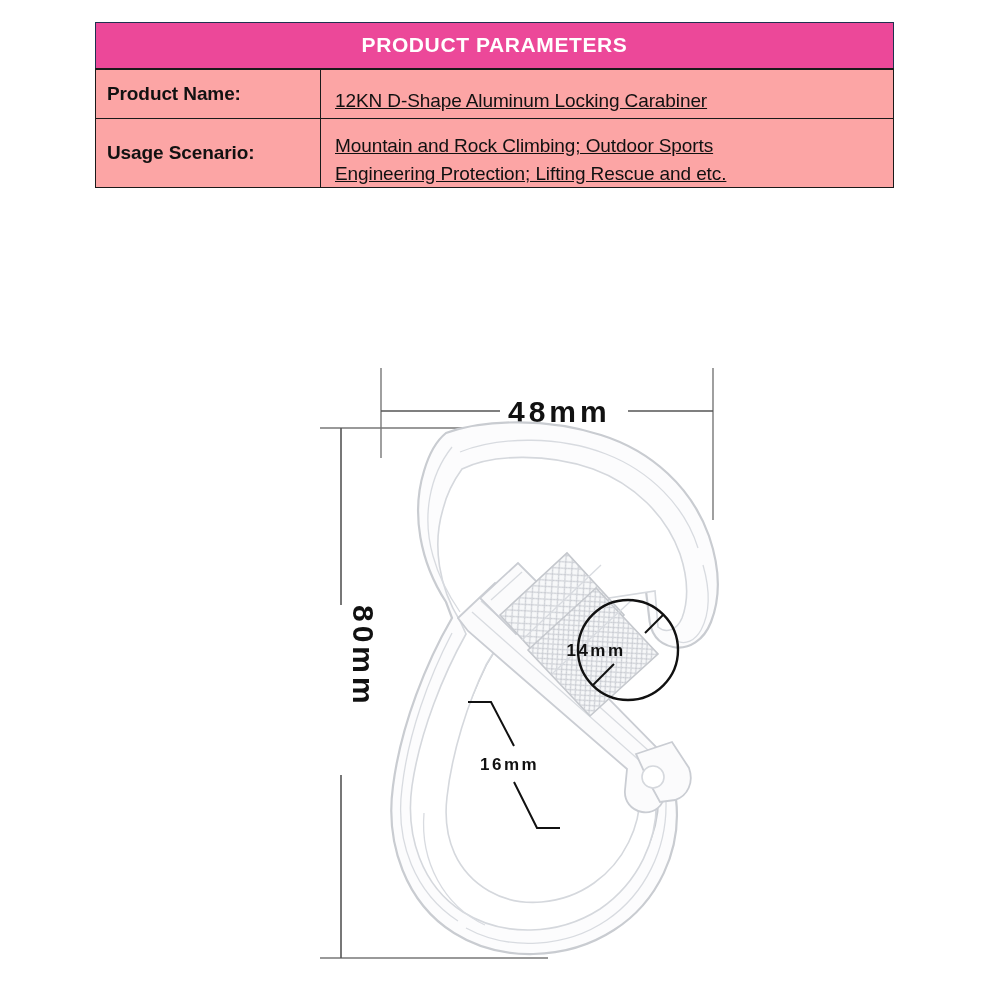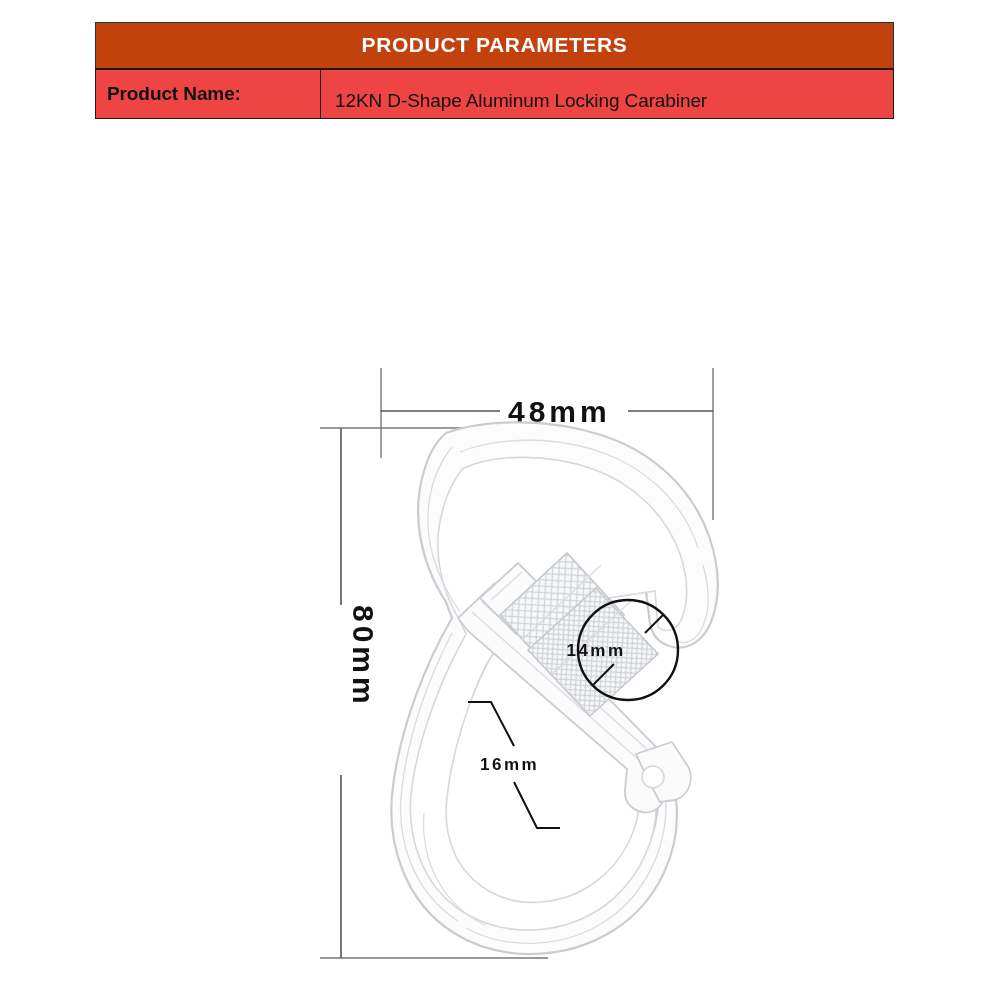--- a/index.html
+++ b/index.html
@@ -25,21 +25,21 @@
   }
   table.spec-table {
     width: 100%;
     border-collapse: collapse;
     table-layout: fixed;
   }
   table.spec-table col.col-label { width: 225px; }
   table.spec-table col.col-value { width: 573px; }
 
   .spec-table th.header-cell {
-    background: #c2410c;
+    background: #ec4899;
     color: #ffffff;
     font-size: 21px;
     font-weight: bold;
     letter-spacing: 0.6px;
     text-align: center;
     padding: 10px 4px 11px 4px;
     border: 1px solid #20304f;
     border-bottom: 2px solid #1a1a1a;
     font-family: "Liberation Sans", sans-serif;
   }
@@ -53,22 +53,23 @@
   }
   .spec-table td.label-cell {
     font-weight: bold;
     padding: 13px 6px 13px 11px;
     letter-spacing: -0.1px;
   }
   .spec-table td.value-cell {
     font-weight: normal;
     padding: 13px 6px 0 14px;
     letter-spacing: -0.1px;
-  }
-  .spec-table tr.shade td { background: #ef4444; }
+    text-decoration: underline;
+  }
+  .spec-table tr.shade td { background: #fca5a5; }
   .spec-table tr.plain td { background: #ffffff; }
 
   .value-line { display: block; line-height: 1.45; }
 
   
   #drawing {
     position: absolute;
     left: 0;
     top: 350px;
     width: 1000px;
@@ -113,20 +114,27 @@
     <thead>
       <tr>
         <th class="header-cell" colspan="2">PRODUCT PARAMETERS</th>
       </tr>
     </thead>
     <tbody>
       <tr class="shade">
         <td class="label-cell">Product Name:</td>
         <td class="value-cell">
           <span class="value-line">12KN D-Shape Aluminum Locking Carabiner</span>
+        </td>
+      </tr>
+      <tr class="shade">
+        <td class="label-cell">Usage Scenario:</td>
+        <td class="value-cell">
+          <span class="value-line">Mountain and Rock Climbing; Outdoor Sports</span>
+          <span class="value-line">Engineering Protection; Lifting Rescue and etc.</span>
         </td>
       </tr>
     </tbody>
   </table>
 </div>
 
 <div id="drawing">
 <svg width="1000" height="650" viewBox="0 0 1000 650" xmlns="http://www.w3.org/2000/svg">
 
   <defs>

